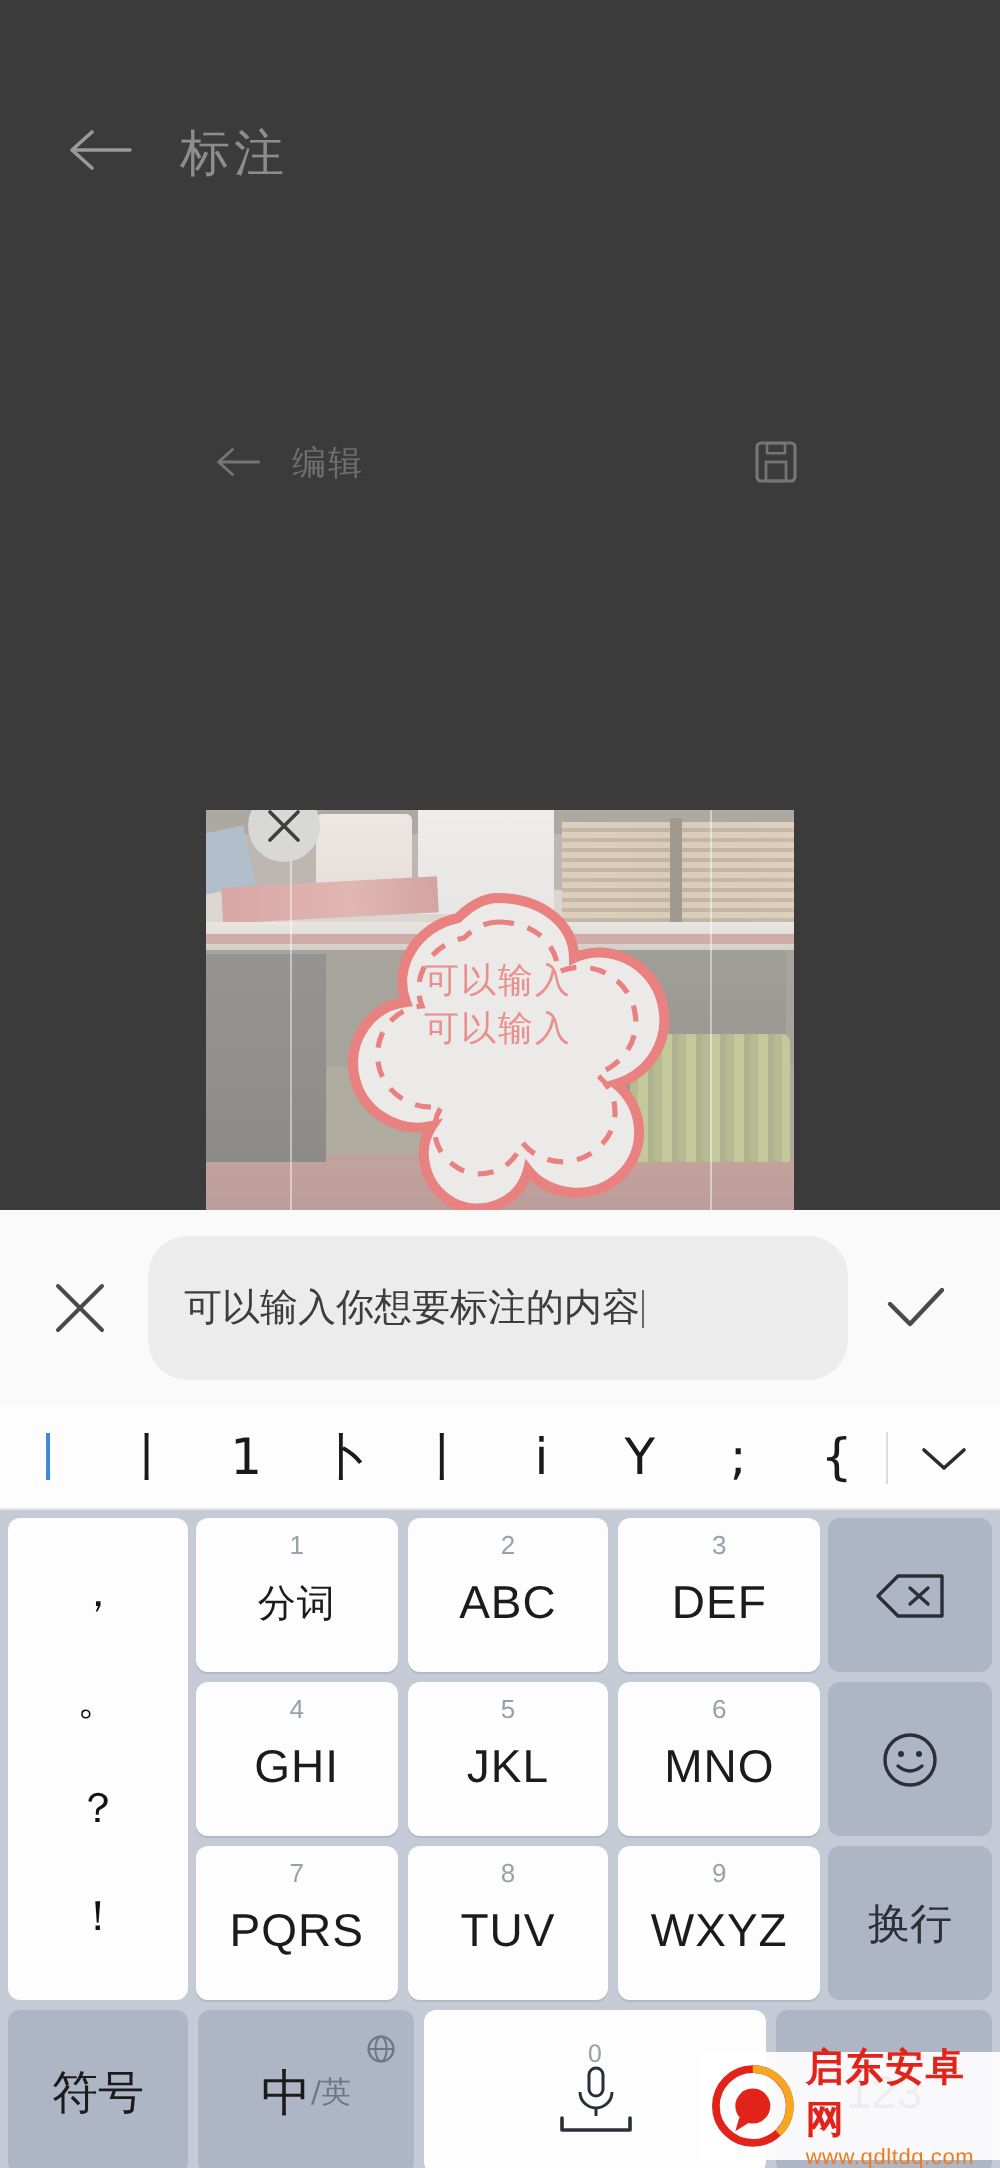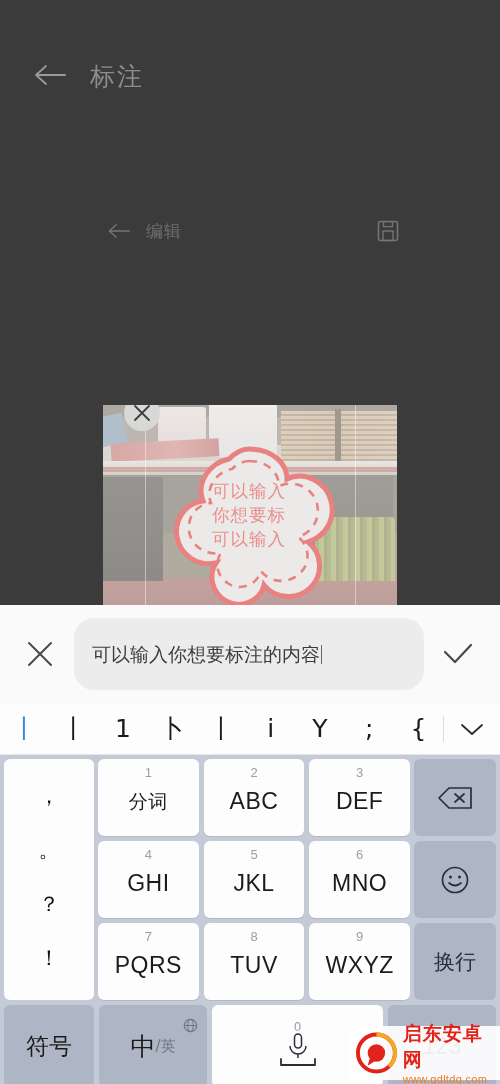--- a/index.html
+++ b/index.html
@@ -447,21 +447,20 @@
                  C133 144 115 141 107 130
                  C103 144 87 150 75 143
                  C63 136 60 122 67 112
                  C52 115 37 105 35 90
                  C33 76 43 63 57 62
                  C51 47 62 31 78 28
                  C83 23 89 20 95 20 Z" fill="none" stroke="#e8817f" stroke-width="2.6" stroke-dasharray="8 7"></path>
       </svg>
       <div class="sticker-text">
         <span>可以输入</span>
-        <span>你想要标</span>
         <span>可以输入</span>
       </div>
     </div>
 
     <div class="close-badge">
       <svg width="20" height="20" viewBox="0 0 20 20">
         <path d="M3 3 L17 17 M17 3 L3 17" stroke="#3f3f3f" stroke-width="1.8" stroke-linecap="round"></path>
       </svg>
     </div>
   </div>

